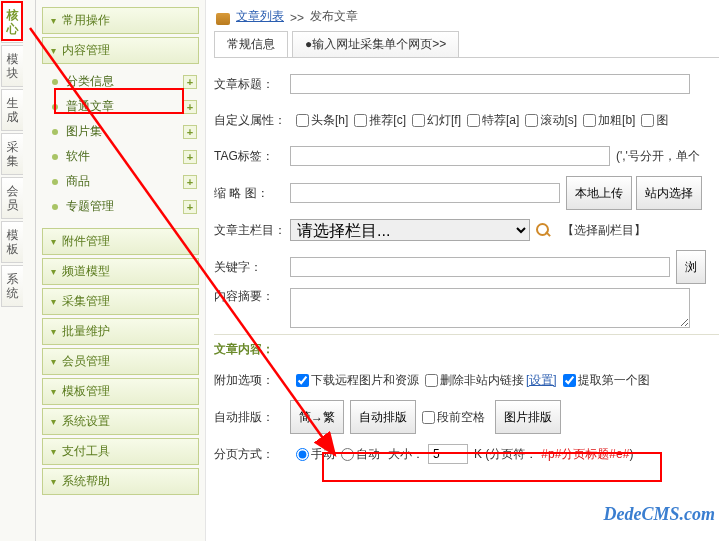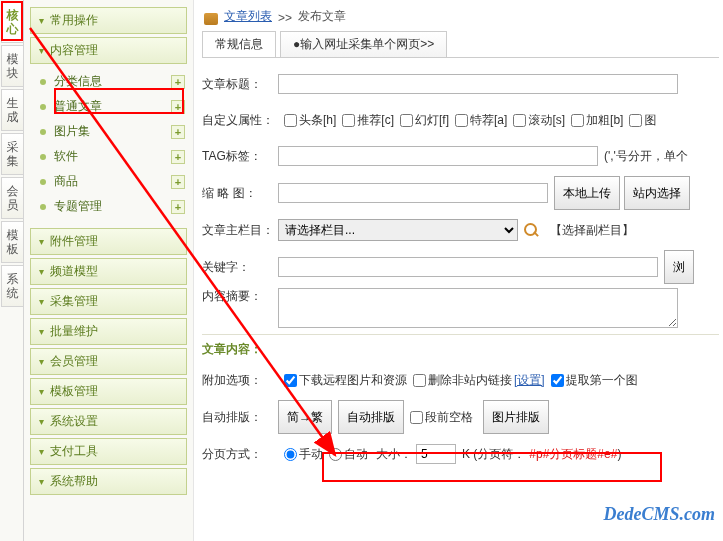--- a/index.html
+++ b/index.html
@@ -1,19 +1,19 @@
 <!DOCTYPE html>
 <html><head>
 <meta charset="utf-8">
 <style>
   * { box-sizing: border-box; }
   body { margin: 0; font-family: "Microsoft YaHei", Arial, sans-serif; font-size: 12px; color: #333; background: #fff; width: 723px; height: 541px; overflow: hidden; position: relative; }
   .wrap { display: flex; width: 723px; height: 541px; }
   
-  .vtabs { width: 24px; background: #f9f9f5; border-right: 1px solid #d4d4d4; display: flex; flex-direction: column; }
+  .vtabs { width: 36px; background: #f9f9f5; border-right: 1px solid #d4d4d4; display: flex; flex-direction: column; }
   .vtab { width: 22px; padding: 6px 0; text-align: center; font-size: 12px; line-height: 14px; background: linear-gradient(#fff,#f2f2ea); border: 1px solid #d4d4d4; border-right: none; margin: 1px 0 1px 1px; cursor: pointer; color: #555; }
   .vtab.active { background: #fff; color: #7a9a2d; font-weight: bold; }
   
   .sidebar { width: 170px; background: #f9f9f5; padding: 4px 6px; border-right: 1px solid #e5e5e5; }
   .accordion-hdr { background: linear-gradient(#f7fbe9,#e9f0d1); border: 1px solid #c3d18e; color: #5a7b1d; font-size: 12px; padding: 4px 8px; margin: 3px 0; cursor: pointer; display: flex; align-items: center; }
   .accordion-hdr .chev { color: #7a9a2d; font-size: 10px; margin-right: 6px; }
   .tree { padding: 2px 0 6px 4px; }
   .tree-item { display: flex; align-items: center; padding: 4px 2px 4px 6px; cursor: pointer; color: #4a6a1a; }
   .tree-item .bullet { width: 6px; height: 6px; background: #a9c465; border-radius: 50%; margin-right: 8px; }
   .tree-item .plus { margin-left: auto; color: #7a9a2d; font-weight: bold; width: 14px; height: 14px; line-height: 12px; text-align: center; border: 1px solid #c3d18e; background: #f2f7e0; font-size: 11px; }
@@ -23,21 +23,21 @@
   .breadcrumb .book-icon { width: 14px; height: 12px; background: linear-gradient(#d89a3a,#b97b1f); border-radius: 2px; }
   .tabs { display: flex; gap: 4px; border-bottom: 1px solid #ccc; margin-bottom: 10px; }
   .tab { padding: 4px 12px; border: 1px solid #ccc; border-bottom: none; background: linear-gradient(#fff,#f3f3f3); cursor: pointer; font-size: 12px; }
   .tab.active { background: #fff; }
   .row { display: flex; align-items: center; min-height: 32px; margin-bottom: 4px; }
   .row .lbl { width: 76px; text-align: left; color: #333; }
   .inp { border: 1px solid #b5b5b5; height: 20px; padding: 0 4px; font-size: 12px; }
   .w-long { width: 400px; }
   .chk { margin: 0 2px 0 6px; }
   .btn { border: 1px solid #a9a9a9; background: linear-gradient(#fff,#e6e6e6); height: 34px; padding: 0 8px; font-size: 12px; cursor: pointer; }
-  .select { border: 1px solid #a9a9a9; height: 22px; font-size: 12px; padding: 0 2px; }
+  .select { border: 1px solid #a9a9a9; height: 22px; font-size: 16px; padding: 0 2px; }
   .magnifier { width: 14px; height: 14px; display: inline-block; position: relative; margin-left: 6px; }
   .magnifier::before { content: ""; position: absolute; width: 9px; height: 9px; border: 2px solid #d08a2a; border-radius: 50%; }
   .magnifier::after { content: ""; position: absolute; width: 6px; height: 2px; background: #d08a2a; transform: rotate(45deg); left: 9px; top: 10px; }
   .section-hdr { color: #6a8a2a; font-weight: bold; padding: 6px 0; border-top: 1px solid #e0e0d0; margin-top: 6px; }
   .hint-red { color: #d11; margin-left: 4px; }
   .attr-group { font-size: 12px; display: flex; align-items: center; flex-wrap: nowrap; overflow: hidden; }
   .footer-mark { position: absolute; right: 8px; bottom: 16px; color: #3a7ed0; font-family: "Times New Roman", serif; font-style: italic; font-weight: bold; font-size: 18px; }
   
   .anno { position: absolute; border: 2px solid red; pointer-events: none; }
   .anno-arrow { position: absolute; pointer-events: none; }

